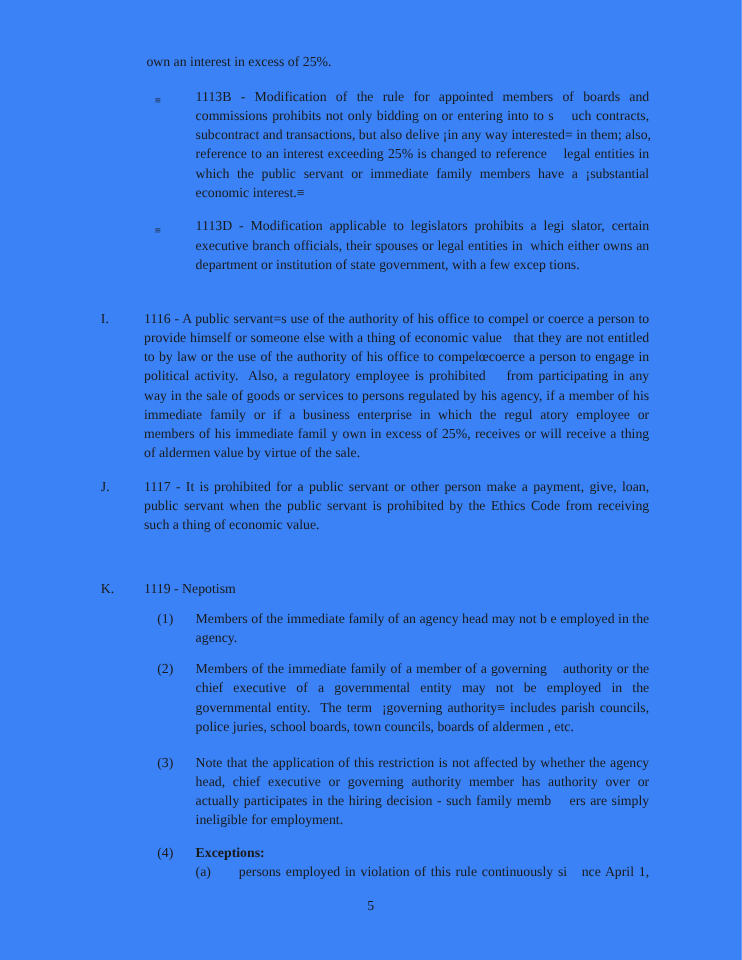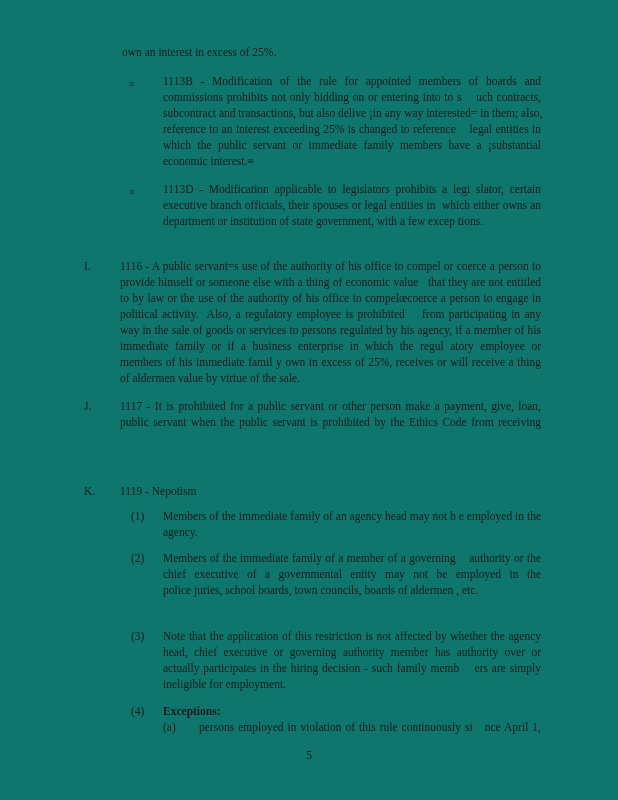--- a/index.html
+++ b/index.html
@@ -1,21 +1,21 @@
 <!DOCTYPE html>
 <html><head>
 <meta charset="utf-8">
 <style>
   html,body{margin:0;padding:0;}
   body{
     width:618px;height:800px;background:#ffffff;
     font-family:"Liberation Serif","DejaVu Serif",serif;
     color:#1a1a1a;
   }
-  .page{position:relative;width:618px;height:800px;overflow:hidden;background:#0f766e;}
+  .page{position:relative;width:618px;height:800px;overflow:hidden;background:#3b82f6;}
   .para{position:absolute;font-size:11.5px;line-height:16px;}
   .marker{position:absolute;top:0;left:-36px;width:34px;text-align:left;}
   .para.bullet .marker{font-size:9px;top:3px;left:-34px;}
   .para.num .marker{left:-32px;}
   .para.sub .marker{left:-36px;}
   .lines{width:100%;}
   .ln{
     white-space:pre;height:16px;
     text-align:justify;text-align-last:justify;
   }
@@ -72,20 +72,21 @@
         <div class="ln">members of his immediate famil y own in excess of 25%, receives or will receive a thing</div>
         <div class="ln last">of aldermen value by virtue of the sale.</div>
       </div>
   </div>
 
   <div class="para" style="left:120px;top:398px;width:421px;">
     <span class="marker">J.</span>
     <div class="lines">
         <div class="ln">1117 - It is prohibited for a public servant or other person make a payment, give, loan,</div>
         <div class="ln">public servant when the public servant is prohibited by the Ethics Code from receiving</div>
+        <div class="ln last">such a thing of economic value.</div>
       </div>
   </div>
 
   <div class="para" style="left:120px;top:483px;width:421px;">
     <span class="marker">K.</span>
     <div class="lines">
         <div class="ln last">1119 - Nepotism</div>
       </div>
   </div>
 
@@ -95,20 +96,21 @@
         <div class="ln">Members of the immediate family of an agency head may not b e employed in the</div>
         <div class="ln last">agency.</div>
       </div>
   </div>
 
   <div class="para num" style="left:163px;top:550px;width:378px;">
     <span class="marker">(2)</span>
     <div class="lines">
         <div class="ln">Members of the immediate family of a member of a governing&nbsp;&nbsp;&nbsp;&nbsp;authority or the</div>
         <div class="ln">chief executive of a governmental entity may not be employed in the</div>
+        <div class="ln">governmental entity.  The term&nbsp;&nbsp;¡governing authority≡ includes parish councils,</div>
         <div class="ln last">police juries, school boards, town councils, boards of aldermen , etc.</div>
       </div>
   </div>
 
   <div class="para num" style="left:163px;top:628px;width:378px;">
     <span class="marker">(3)</span>
     <div class="lines">
         <div class="ln">Note that the application of this restriction is not affected by whether the agency</div>
         <div class="ln">head, chief executive or governing authority member has authority over or</div>
         <div class="ln">actually participates in the hiring decision - such family memb&nbsp;&nbsp;&nbsp;&nbsp;ers are simply</div>

